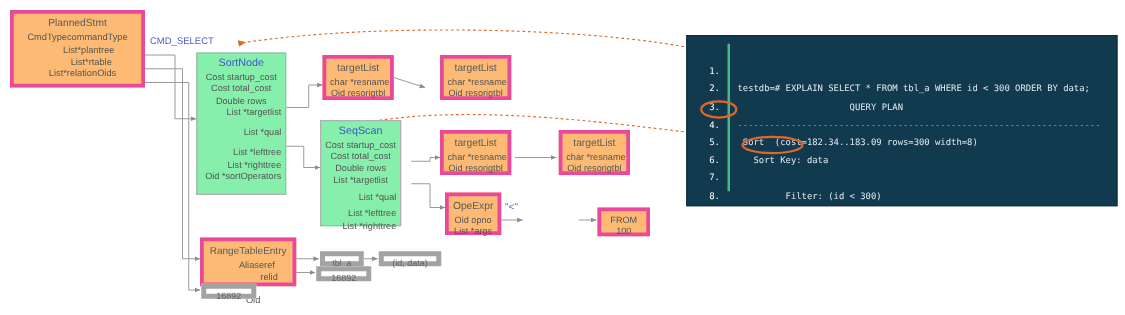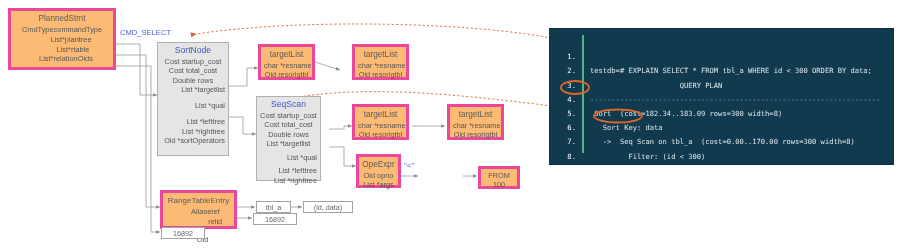--- a/index.html
+++ b/index.html
@@ -25,21 +25,21 @@
     box-sizing: border-box;
     border: 3px solid #ec4899;
     background: #fdba74;
     color: #555555;
     font-size: 7.4px;
     line-height: 9.6px;
     text-align: center;
     padding: 2px 3px;
   }
   .box.gray {
-    background: #e5e5e5;
+    background: #86efac;
     border: 1px solid #b0b0b0;
   }
   .box .title {
     color: #5b5b5b;
     font-size: 8.2px;
     line-height: 11px;
     margin-bottom: 1px;
   }
   .box .title.blue {
     color: #4055c8;
@@ -61,21 +61,21 @@
     font-size: 7.4px;
     line-height: 9.8px;
     white-space: nowrap;
   }
   .row2 .k { padding-left: 2px; }
   .row2 .v { padding-right: 2px; }
 
   .tiny-box {
     position: absolute;
     box-sizing: border-box;
-    border: 1px solid #a3a3a3;
+    border: 4px solid #a3a3a3;
     background: #ffffff;
     color: #666666;
     font-size: 7.2px;
     line-height: 11px;
     text-align: center;
     white-space: nowrap;
   }
 
   .label-blue {
     position: absolute;
@@ -308,21 +308,20 @@
       <div class="term-row">
         <span class="term-num">4.</span>
         <span class="term-txt"> Sort  (cost=182.34..183.09 rows=300 width=8)</span>
       </div>
       <div class="term-row">
         <span class="term-num">5.</span>
         <span class="term-txt">   Sort Key: data</span>
       </div>
       <div class="term-row">
         <span class="term-num">6.</span>
-        <span class="term-txt">   -&gt;  Seq Scan on tbl_a  (cost=0.00..170.00 rows=300 width=8)</span>
       </div>
       <div class="term-row">
         <span class="term-num">7.</span>
         <span class="term-txt">         Filter: (id &lt; 300)</span>
       </div>
       <div class="term-row">
         <span class="term-num">8.</span>
         <span class="term-txt"> (4 rows)</span>
       </div>
     </div>

